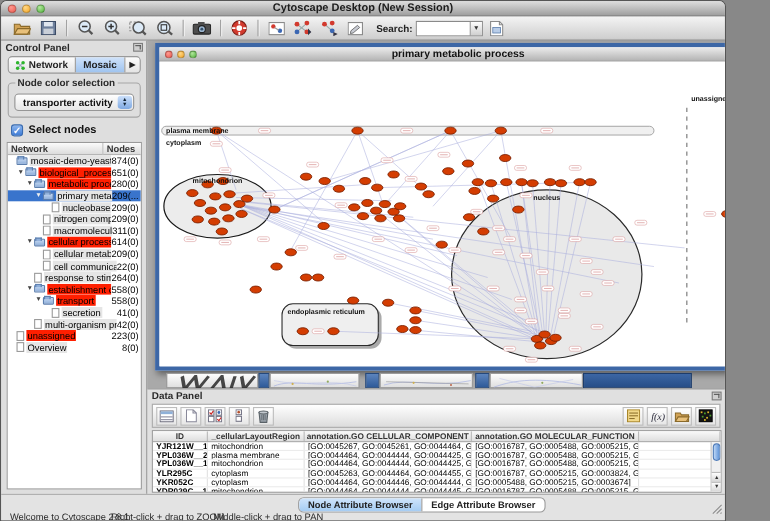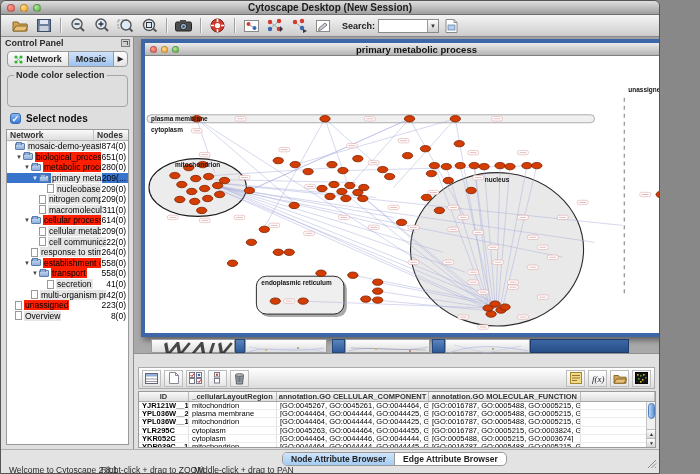--- a/index.html
+++ b/index.html
@@ -102,21 +102,21 @@
   .trow span{line-height:8px;padding-left:3px;border-right:1px solid #e2e2e2;overflow:hidden;white-space:nowrap;}
   .trow span:first-child{font-weight:bold;}
   .dscroll{position:absolute;right:0;top:10px;bottom:0;width:9px;background:#f0f0f0;border-left:1px solid #c5c5c5;}
   .dthumb{position:absolute;left:0.5px;top:1px;width:7px;height:16px;border-radius:4px;
     background:linear-gradient(90deg,#bcd6f6,#5e93d8);border:1px solid #4f7cba;}
   .darrow{position:absolute;left:0;width:9px;height:9px;font-size:5px;color:#333;text-align:center;line-height:9px;
     background:linear-gradient(#fdfdfd,#d6d6d6);border-top:1px solid #bbb;}
   
   .bottombar{position:absolute;left:0;top:448px;right:0;height:26px;background:#e3e3e3;border-top:1px solid #b0b0b0;}
   .seg{position:absolute;left:270px;top:2px;height:14px;display:flex;border:1px solid #9a9a9a;border-radius:5px;
-    background:#fff;overflow:hidden;font-size:8.5px;font-weight:bold;color:#222;margin-left:11px;}
+    background:#fff;overflow:hidden;font-size:8.5px;font-weight:bold;color:#222;}
   .seg span{display:flex;align-items:center;justify-content:center;padding:0 8px;}
   .seg span + span{border-left:1px solid #9a9a9a;text-align:center;}
   .seg .on{background:linear-gradient(#cfe4fb,#a4ccf3);}
   .statustext{position:absolute;top:15px;font-size:8.5px;color:#2a2a2a;}
   .st1{left:8px;} .st2{left:100px;} .st3{left:193px;}
   .appgrip{position:absolute;right:2px;bottom:2px;}
 </style>
 </head>
 <body>
 
@@ -260,20 +260,27 @@
           </svg>
         <span>Network</span>
       </span>
       <span class="cptab mosaic">
         <span>Mosaic</span>
       </span>
       <span class="cptab arrow">▶</span>
     </div>
     <div class="groupbox">
       <span class="legend">Node color selection</span>
+      <div class="dropdown">
+        <span>transporter activity</span>
+        <span class="stepper">
+            <span>▲</span>
+            <span>▼</span>
+          </span>
+      </div>
     </div>
     <div class="selectrow">
       <span class="checkbox">✓</span>
       <span>Select nodes</span>
     </div>
     <div class="tree">
       <div class="tree-header">
         <span>Network</span>
         <span>Nodes</span>
       </div>
@@ -692,20 +699,24 @@
             <path d="M3 11 C 22 4, 45 2, 82 9" stroke="#aab4e2" stroke-width="0.8" fill="none"></path>
             <path d="M8 3 L40 11 L75 4" stroke="#b8c0e8" stroke-width="0.6" fill="none"></path>
             <circle cx="47" cy="7" r="1" fill="#7a9a3a"></circle>
           </svg>
       </div>
       <div class="mini darkblue" style="left:396px;width:99px;"></div>
     </div>
   </div>
 
   <div class="dpanel">
+    <div class="panel-title">
+      <span>Data Panel</span>
+      <span class="floaticon"></span>
+    </div>
     <div class="dtoolbar">
       <span class="dbtn">
         <svg width="13" height="11">
             <rect x="0.5" y="0.5" width="12" height="10" fill="#fff" stroke="#667"></rect>
             <rect x="1" y="1" width="11" height="2.5" fill="#8fb0d8"></rect>
             <line x1="1" y1="6" x2="12" y2="6" stroke="#99a"></line>
             <line x1="1" y1="8.5" x2="12" y2="8.5" stroke="#99a"></line>
           </svg>
       </span>
       <span class="dbtn">

